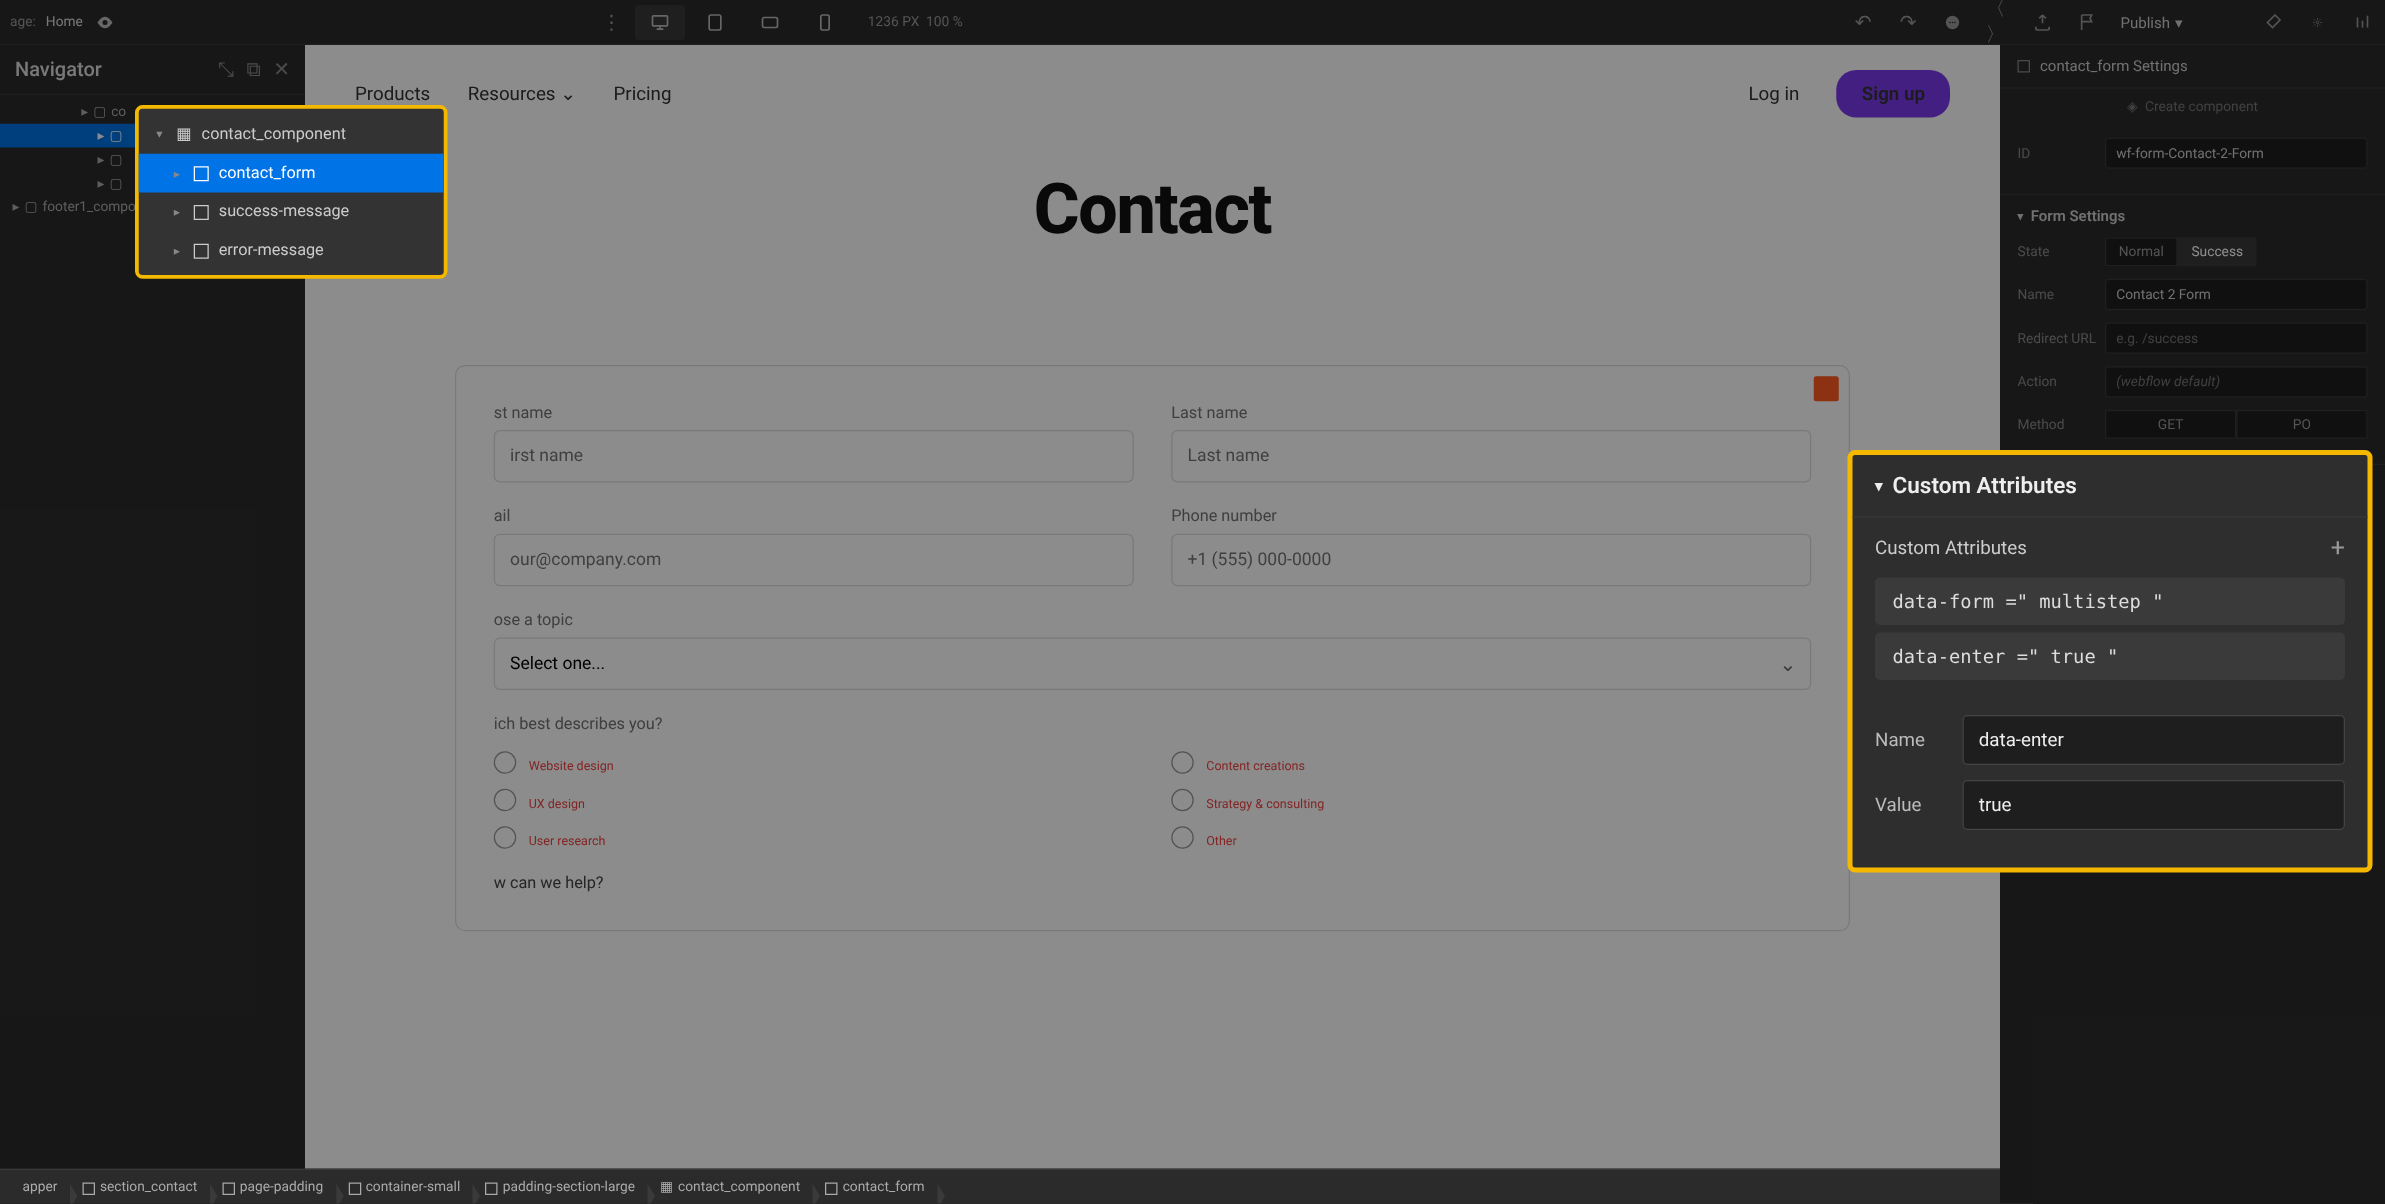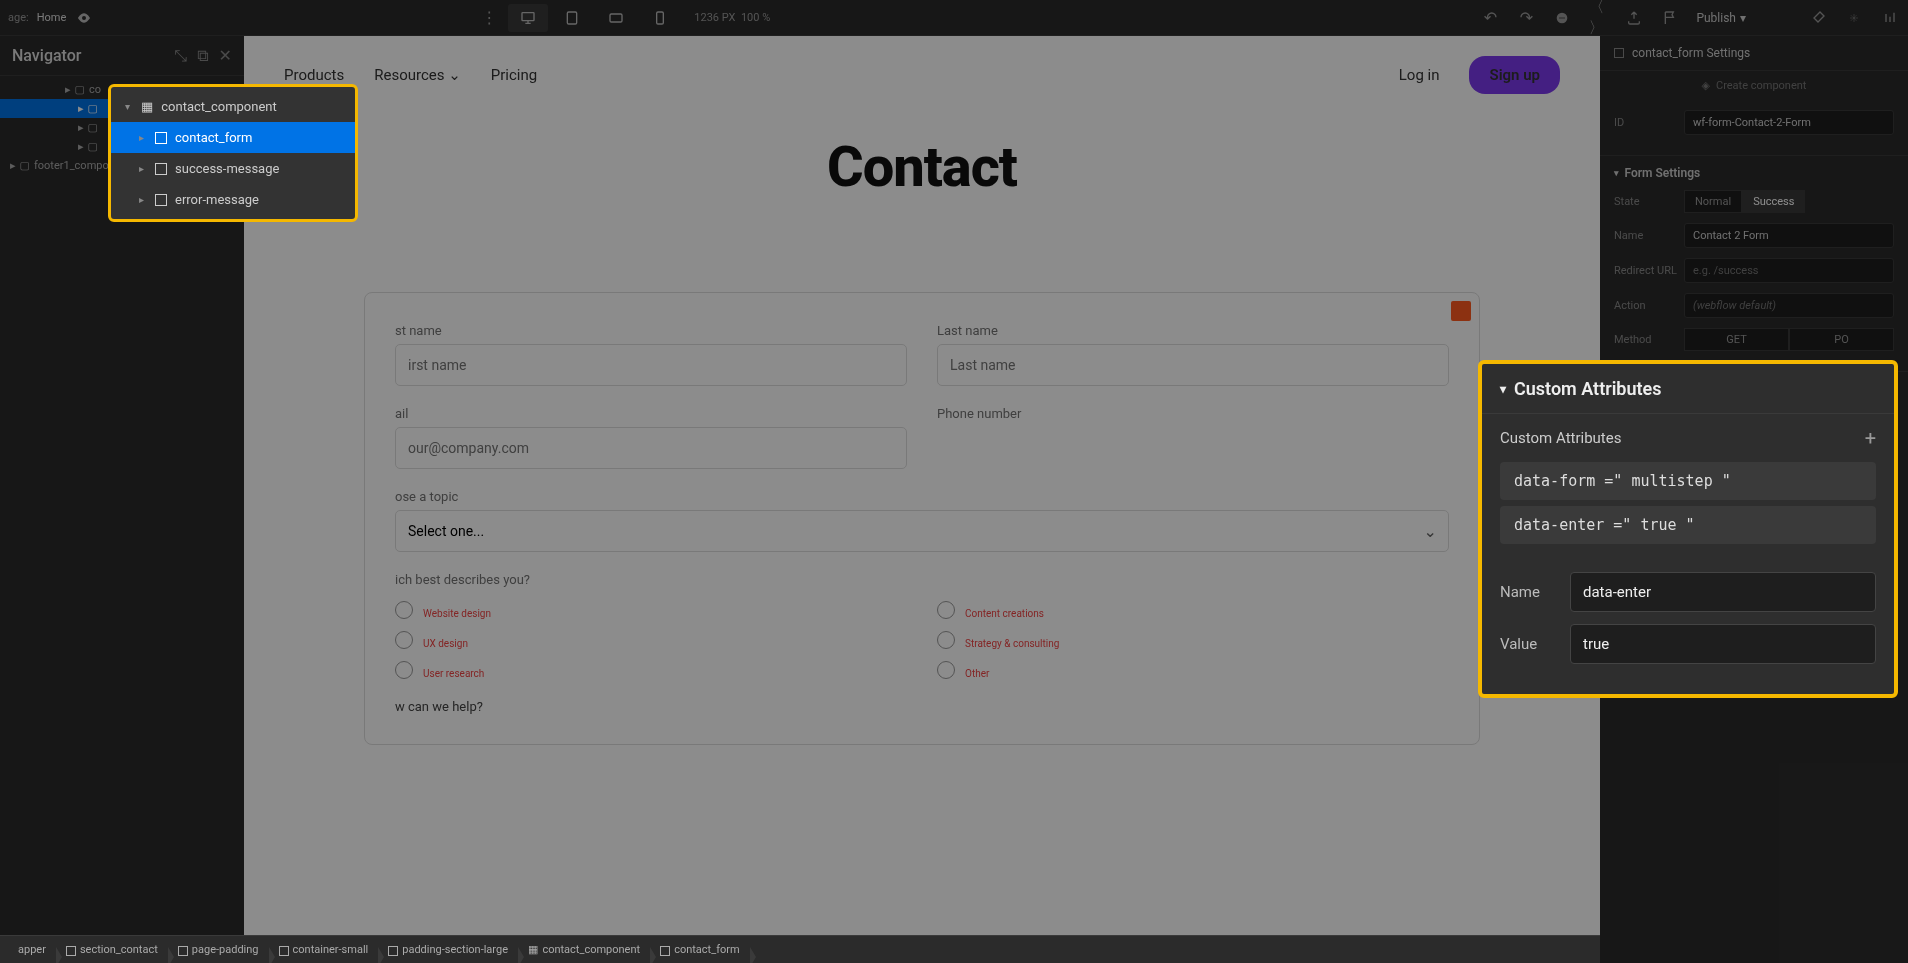--- a/index.html
+++ b/index.html
@@ -232,20 +232,21 @@
         <input class="form-input" placeholder="Last name" style="">
       </div>
     </div>
     <div class="form-row">
       <div class="form-col">
         <label class="form-label">ail</label>
         <input class="form-input" placeholder="our@company.com" style="">
       </div>
       <div class="form-col">
         <label class="form-label">Phone number</label>
+        <input class="form-input" placeholder="+1 (555) 000-0000" style="">
       </div>
     </div>
     <div style="margin-bottom:20px">
       <label class="form-label">ose a topic</label>
       <div style="position:relative">
         <select class="form-select"><option>Select one...</option></select>
         <span style="position:absolute;right:12px;top:12px;color:#666">⌄</span>
       </div>
     </div>
     <label class="form-label" style="margin-bottom:14px;display:block">ich best describes you?</label>

